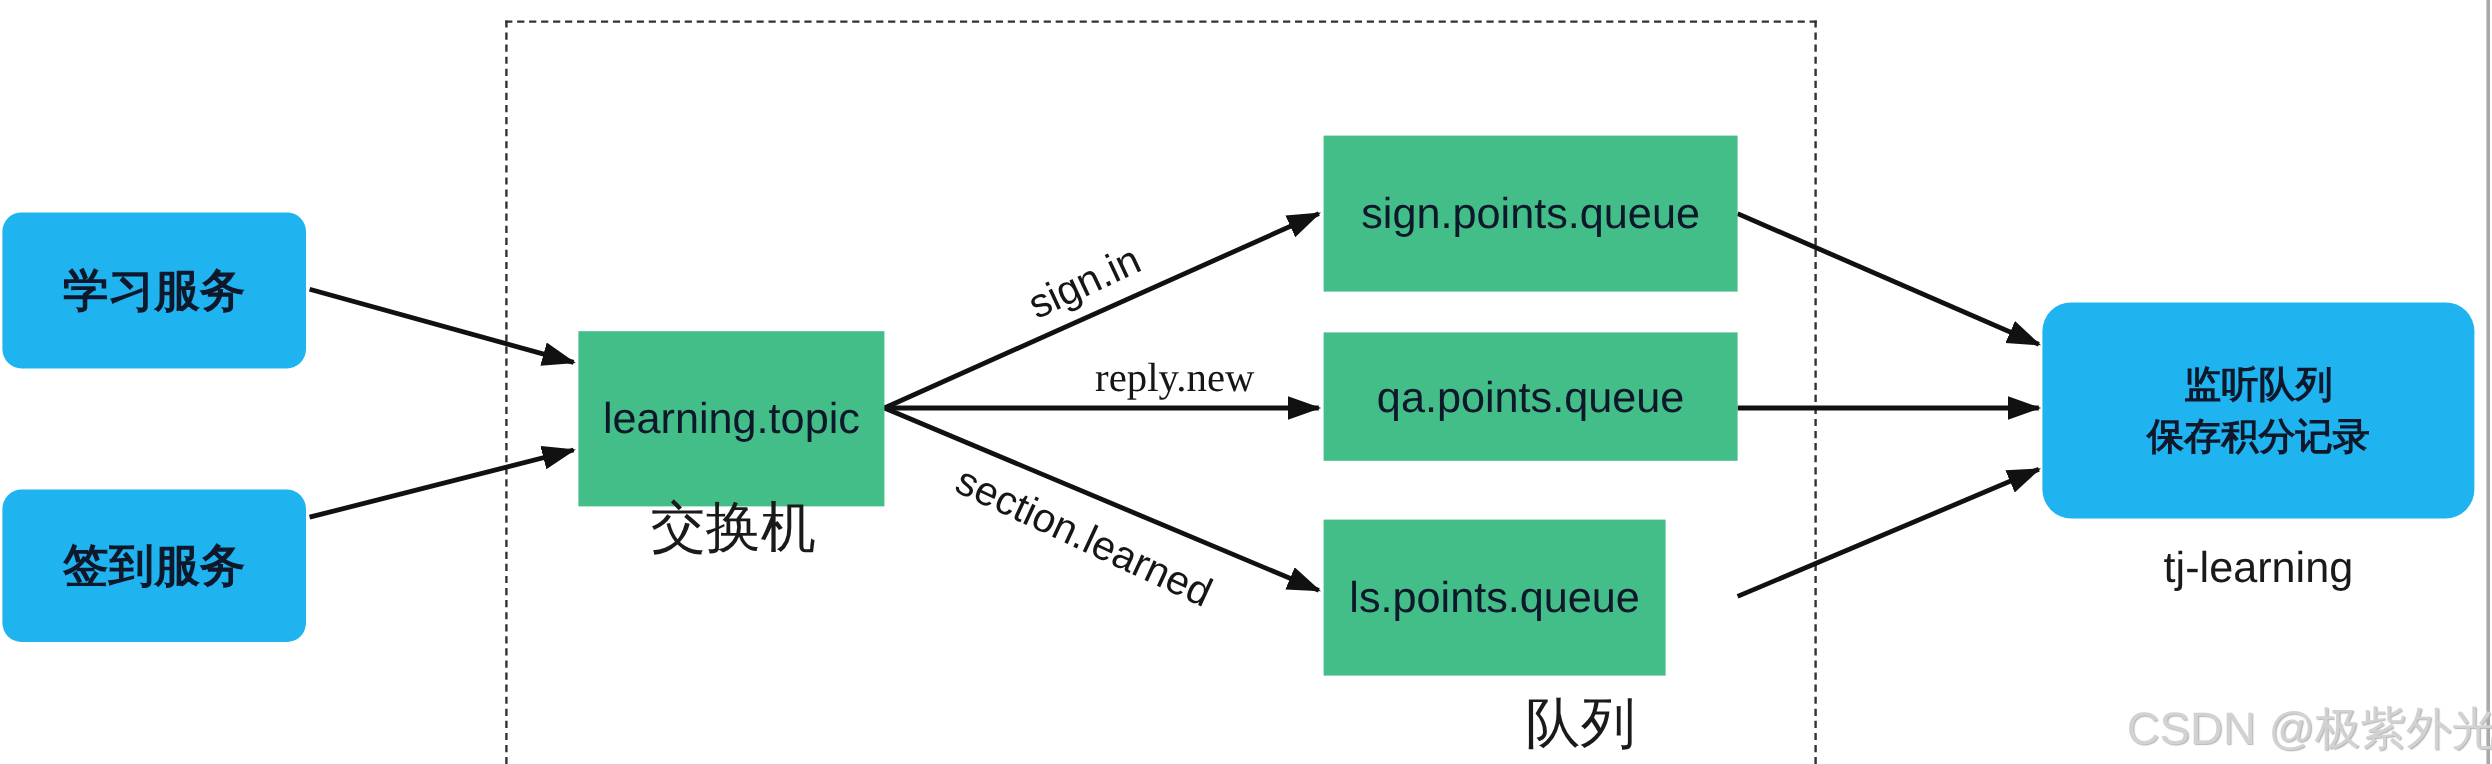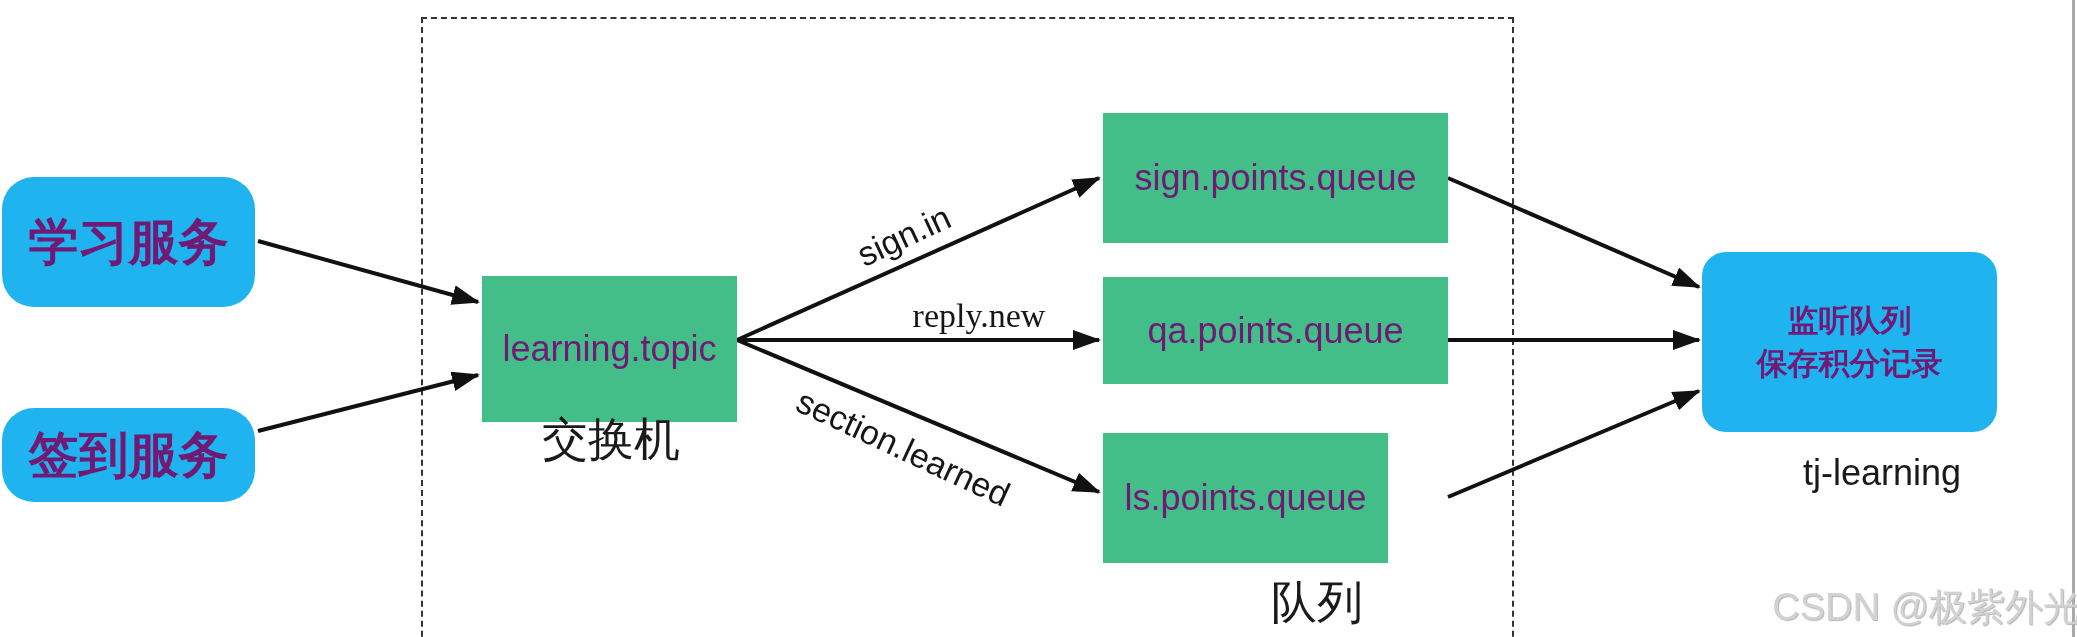--- a/index.html
+++ b/index.html
@@ -8,27 +8,27 @@
     width:2077px;height:637px;
     background:#ffffff;
     overflow:hidden;
     font-family:"Liberation Sans","DejaVu Sans",sans-serif;
   }
   .node{
     position:absolute;
     display:flex;align-items:center;justify-content:center;
     text-align:center;
     box-sizing:border-box;
-    color:#701a75;
+    color:#0f172a;
   }
   .service{
     background:var(--service-blue,#1FB4EF);
-    border-radius:32px;
+    border-radius:16px;
     font-weight:bold;
-    font-size:50px;
+    font-size:38px;
   }
   .green{
     background:var(--queue-green,#43BE88);
     font-size:36px;
     font-weight:normal;
   }
   .consumer{
     background:var(--service-blue,#1FB4EF);
     border-radius:24px;
     font-weight:bold;
@@ -94,21 +94,21 @@
       <line x1="737" y1="340" x2="1099" y2="492" marker-end="url(#ah)"></line>
       <line x1="1448" y1="178" x2="1699" y2="287" marker-end="url(#ah)"></line>
       <line x1="1448" y1="340" x2="1699" y2="340" marker-end="url(#ah)"></line>
       <line x1="1448" y1="497" x2="1699" y2="391" marker-end="url(#ah)"></line>
     </g>
   </svg>
 
   <div class="node service" style="left:2px;top:177px;width:253px;height:130px;">
     <span>学习服务</span>
   </div>
-  <div class="node service" style="left:2px;top:408px;width:253px;height:94px;">
+  <div class="node service" style="left:2px;top:408px;width:253px;height:127px;">
     <span>签到服务</span>
   </div>
 
   <div class="node green" style="left:482px;top:276px;width:255px;height:146px;">
     <span>learning.topic</span>
   </div>
   <div class="caption" style="left:611px;top:440px;">交换机</div>
 
   <div class="edge-label" style="left:904px;top:236px;transform:translate(-50%,-50%) rotate(-25deg);">sign.in</div>
   <div class="edge-label" style="left:979px;top:316px;transform:translate(-50%,-50%);font-family:Liberation Serif, serif;">reply.new</div>
@@ -118,21 +118,21 @@
     <span>sign.points.queue</span>
   </div>
   <div class="node green" style="left:1103px;top:277px;width:345px;height:107px;">
     <span>qa.points.queue</span>
   </div>
   <div class="node green" style="left:1103px;top:433px;width:285px;height:130px;">
     <span>ls.points.queue</span>
   </div>
   <div class="caption" style="left:1317px;top:603px;">队列</div>
 
-  <div class="node consumer" style="left:1702px;top:252px;width:295px;height:180px;flex-direction:column;">
+  <div class="node consumer" style="left:1702px;top:252px;width:360px;height:180px;flex-direction:column;">
     <span>监听队列</span>
     <span>保存积分记录</span>
   </div>
   <div class="caption" style="left:1882px;top:473px;font-size:36px;text-align:right;">tj-learning</div>
 
   <div class="edge-line-right"></div>
 
   <div class="watermark">CSDN @极紫外光</div>
 
 </div>

